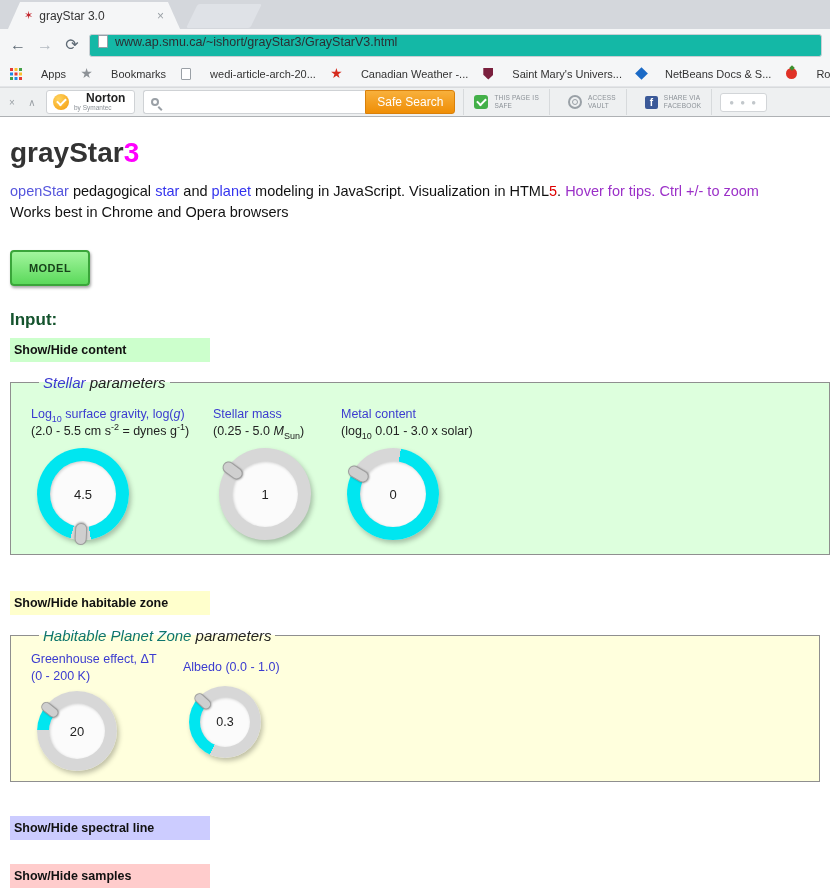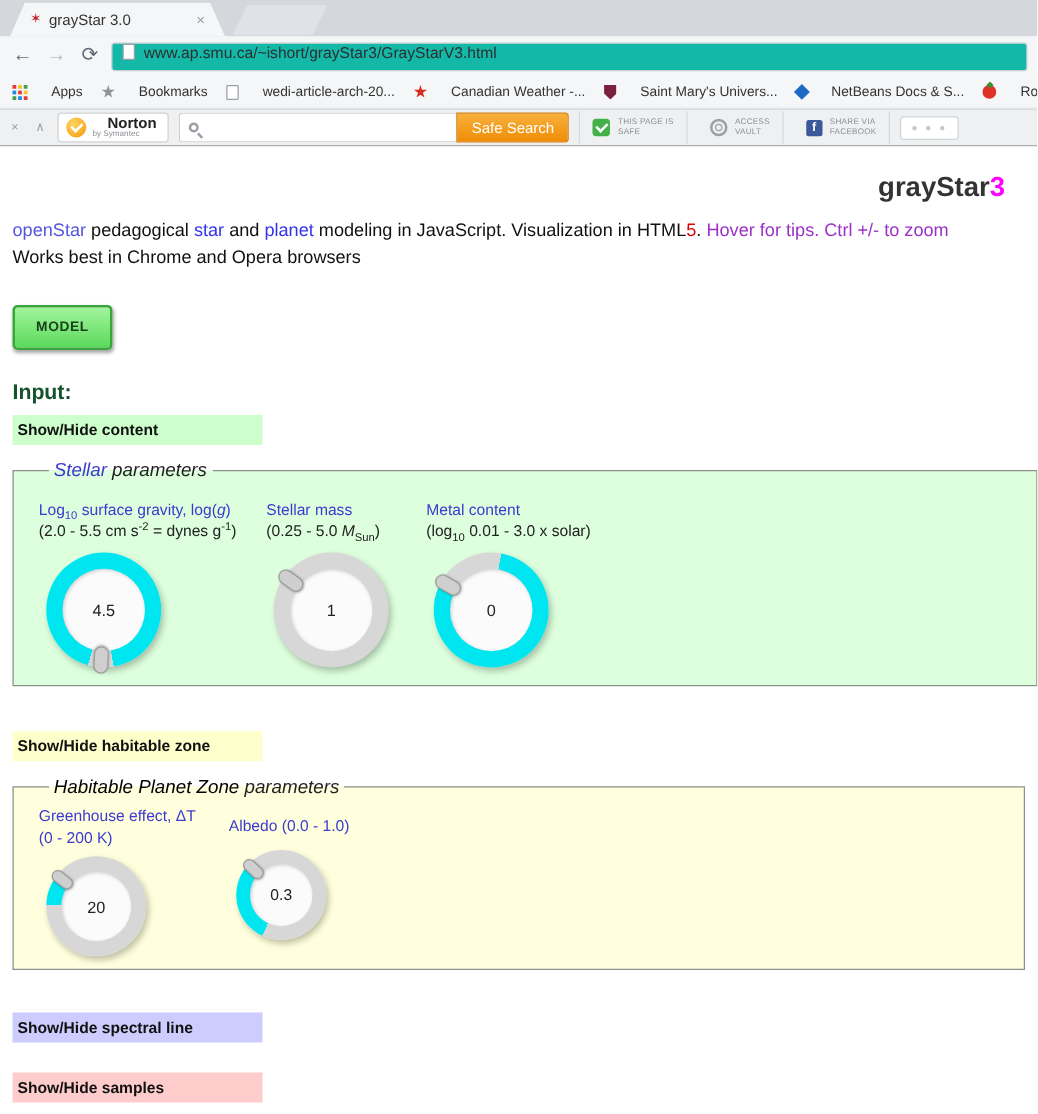--- a/index.html
+++ b/index.html
@@ -76,21 +76,21 @@
      border-left:2px solid #fff;border-bottom:2px solid #fff;transform:rotate(-45deg);}
   .vault-ic{width:14px;height:14px;border:2px solid #9aa1a7;border-radius:50%;position:relative;flex:0 0 auto;}
   .vault-ic::after{content:"";position:absolute;inset:2px;border:1px solid #9aa1a7;border-radius:50%;}
   .fb-ic{width:13px;height:13px;background:#3b5998;color:#fff;border-radius:2px;display:flex;
      align-items:center;justify-content:center;font-size:10px;font-weight:bold;flex:0 0 auto;}
   .ndots{background:#fff;border:1px solid #d2d5d8;border-radius:3px;color:#c2c7cb;font-size:8px;
      padding:4px 8px;letter-spacing:2px;}
 
   
   .content{padding:16px 10px 0 10px;}
-  .page-title{font-size:22px;font-weight:bold;color:#333;margin:4px 16px 12px;text-align:right;}
+  .page-title{font-size:28px;font-weight:bold;color:#333;margin:4px 0 12px;}
   .page-title .t3{color:#ff00ff;}
   .intro{font-size:14.5px;color:#111;line-height:1.42;max-width:822px;}
   .c-openstar{color:#5555dd;}
   .c-blue{color:#3333ee;}
   .c-red{color:#dd0000;}
   .c-purple{color:#9b30c8;}
   .intro-line2{display:block;}
   .model-btn{display:block;margin-top:28px;width:80px;height:36px;
      background:linear-gradient(#a2f59d,#5bd95b);border:2px solid #3aa53a;border-radius:4px;
      font-family:"Liberation Sans",sans-serif;font-size:11px;font-weight:bold;color:#17421a;
@@ -101,21 +101,21 @@
   .t-hab{background:#ffffcc;margin-top:36px;}
   .t-spec{background:#ccccff;margin-top:34px;}
   .t-samp{background:#ffcccc;margin-top:24px;}
   .t-perf{background:transparent;margin-top:16px;width:auto;}
 
   fieldset{border:1px solid #8f8f8f;margin-top:12px;padding:2px 10px 14px 20px;}
   .fs-green{background:#ddffdd;margin-right:-10px;}
   .fs-yellow{background:#ffffdd;padding-bottom:10px;}
   legend{font-size:15px;padding:0 4px;margin-left:8px;font-style:italic;}
   .lg-blue{color:#3b3bd0;}
-  .lg-purple{color:#000000;}
+  .lg-purple{color:#0f766e;}
   .lg-rest{color:#222;}
 
   .krow{display:flex;padding-top:14px;}
   .krow-hab{padding-top:6px;}
   .klabel{font-size:12.5px;color:#3b3bd0;margin-bottom:3px;}
   .krange{font-size:12.5px;color:#222;}
   .krange.blue{color:#3b3bd0;}
   .red{color:#cc1111;}
   sub,sup{font-size:9px;line-height:0;}
   i{font-style:italic;}

